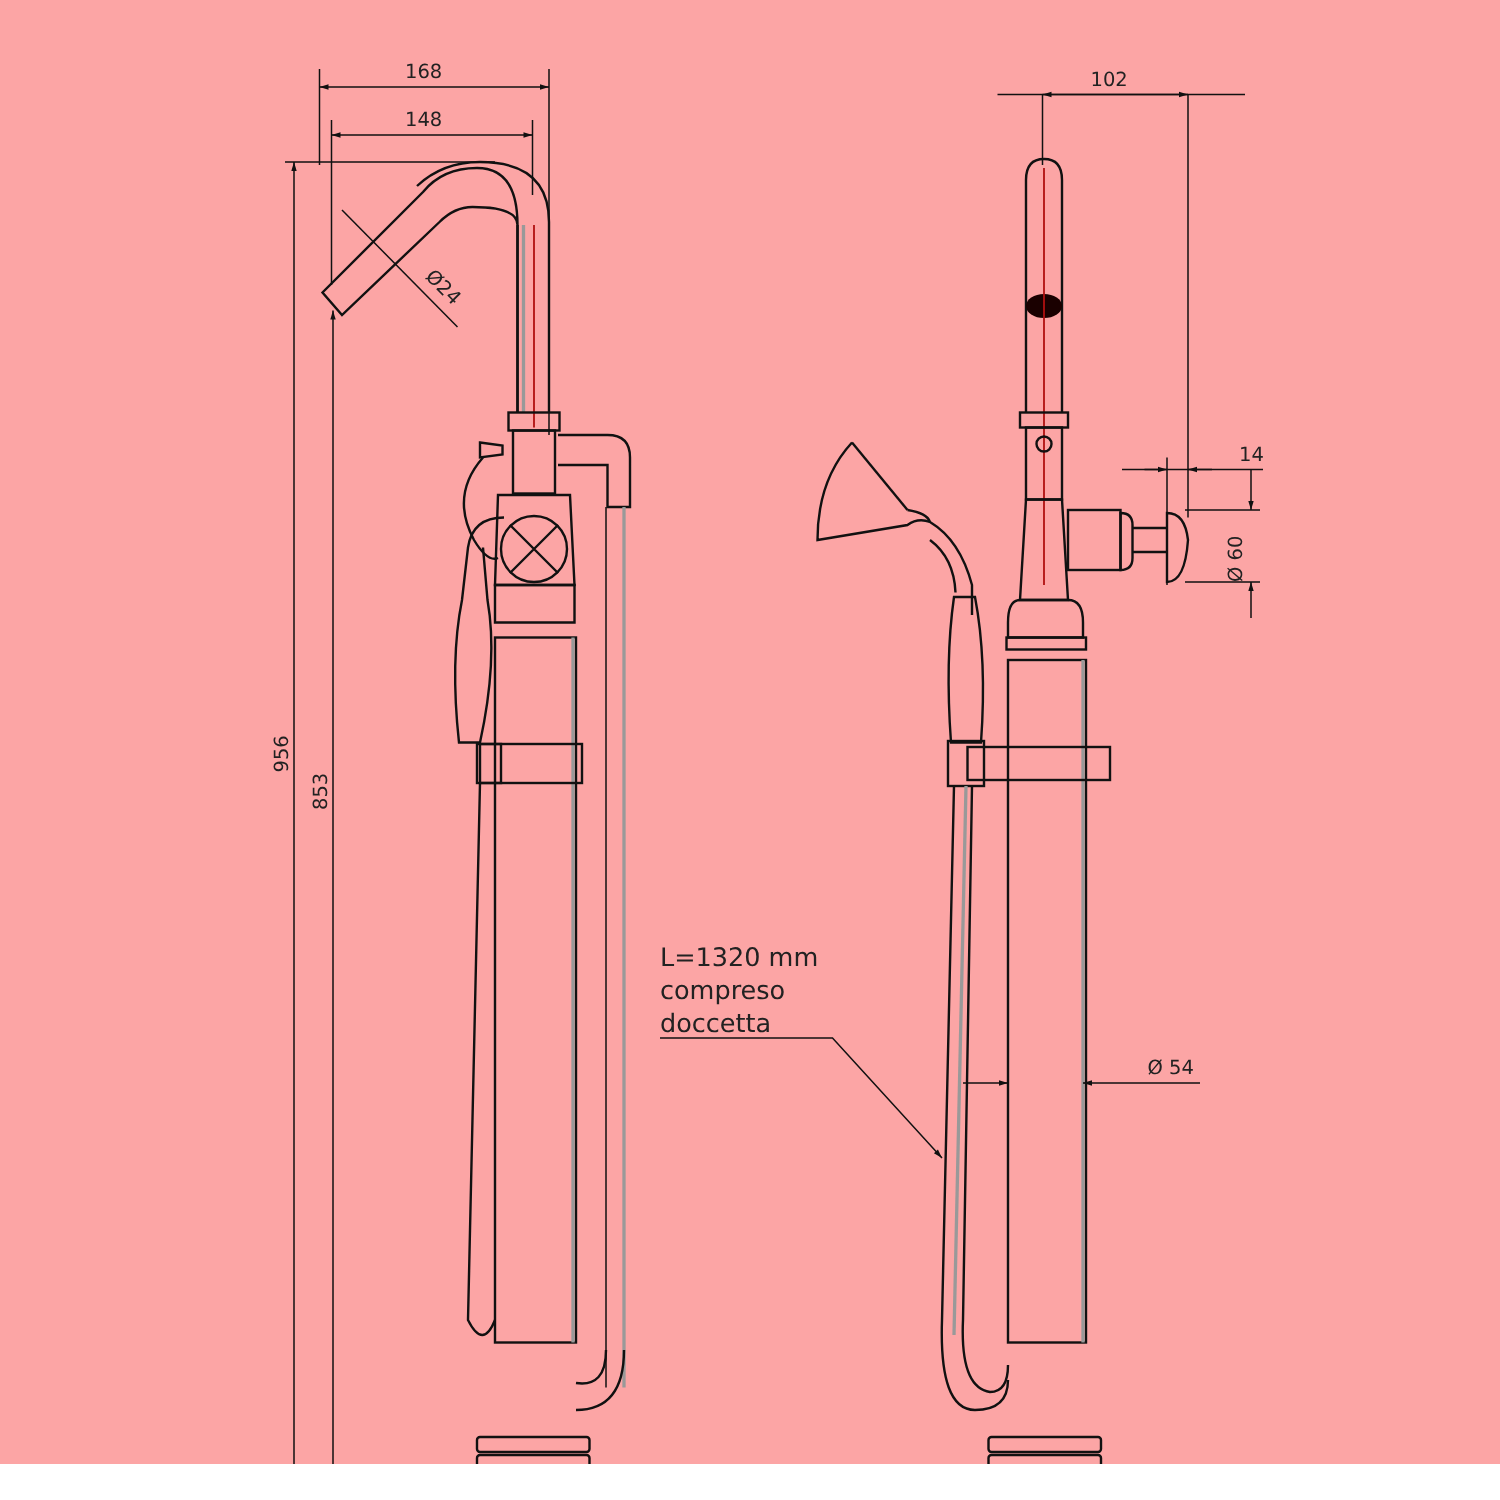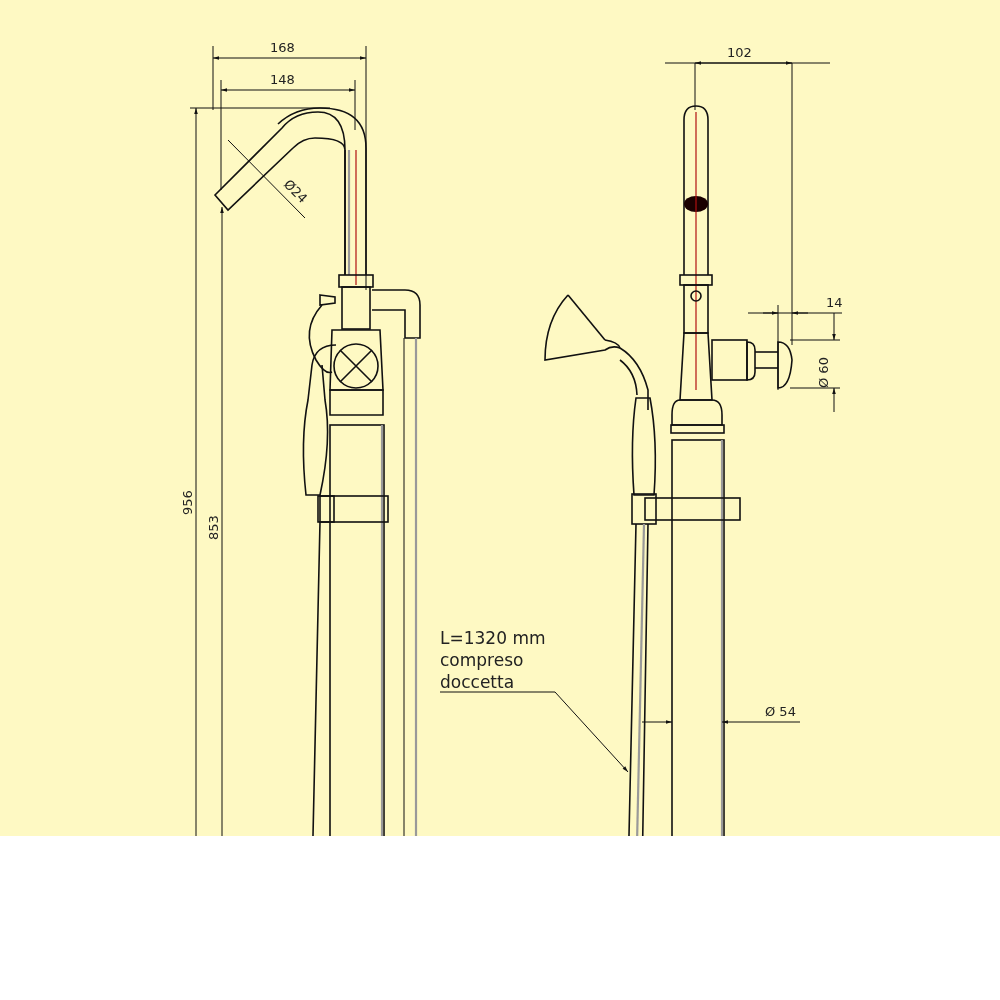--- a/index.html
+++ b/index.html
@@ -1,16 +1,16 @@
 <!DOCTYPE html>
 <html><head>
 <meta charset="utf-8">
 <style>
   html,body{margin:0;padding:0;background:#fff;}
-  #canvas{position:relative;width:1000px;height:836px;background:#fef9c3;overflow:hidden;}
+  #canvas{position:relative;width:1000px;height:976px;background:#fca5a5;overflow:hidden;}
   svg{position:absolute;left:0;top:0;}
   .dim{font-family:"DejaVu Sans",sans-serif;font-size:13px;fill:#222;}
   .note{font-family:"DejaVu Sans",sans-serif;font-size:17px;fill:#222;}
   .ol{fill:none;stroke:#111;stroke-width:1.6;}
   .gr{fill:none;stroke:#999;stroke-width:2.2;}
   .dl{fill:none;stroke:#111;stroke-width:1;}
   .ax{fill:none;stroke:#b01010;stroke-width:1.2;}
 </style>
 </head>
 <body>

